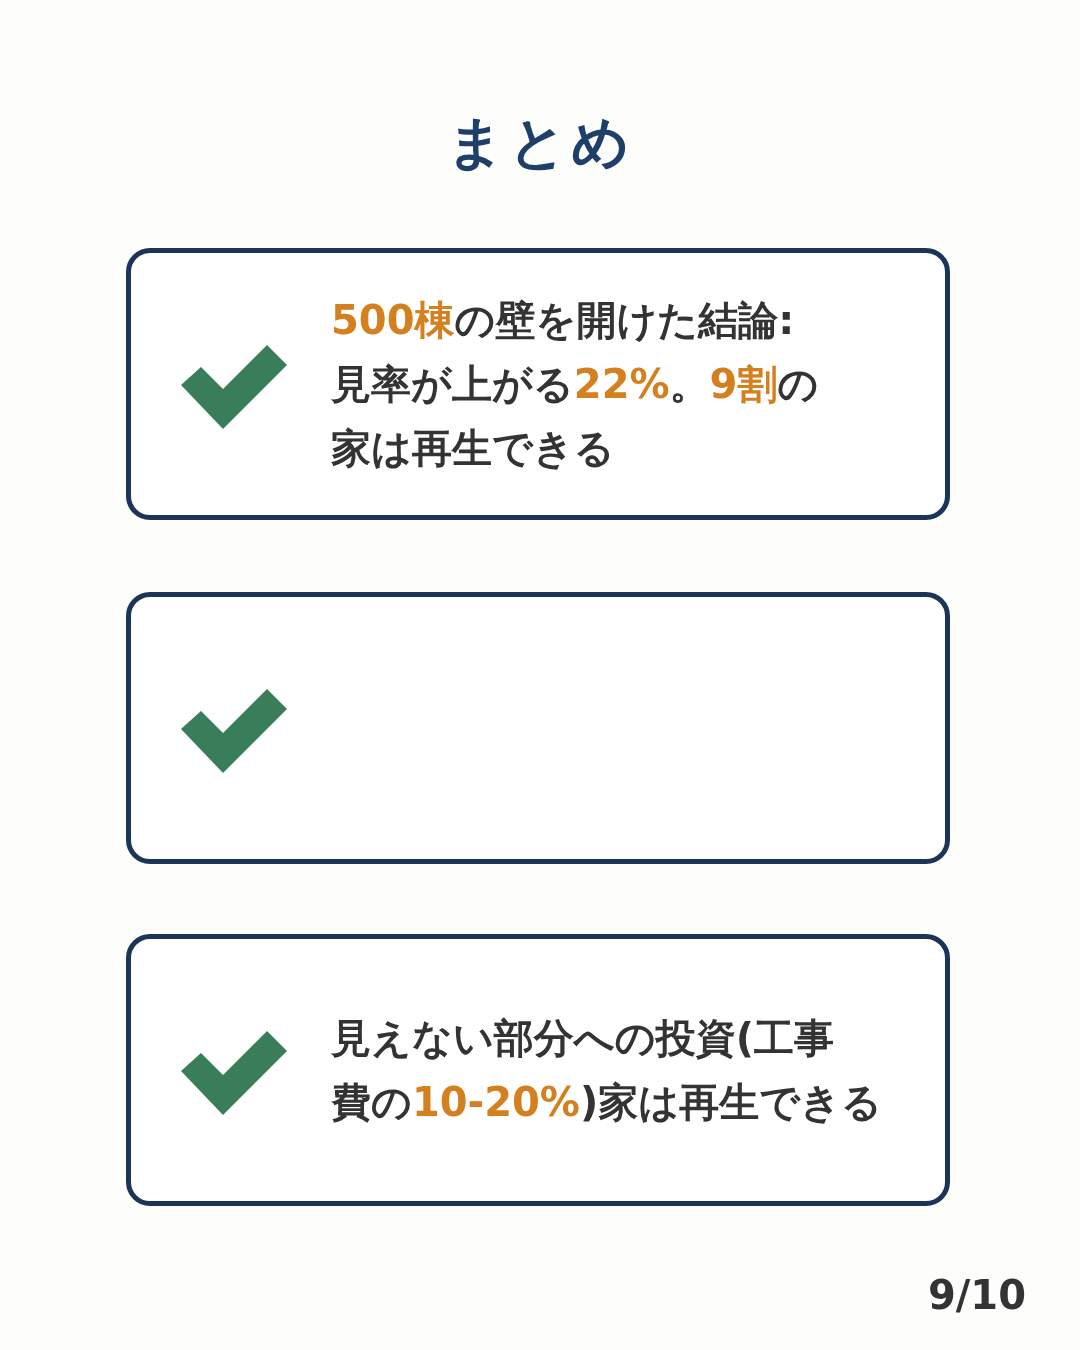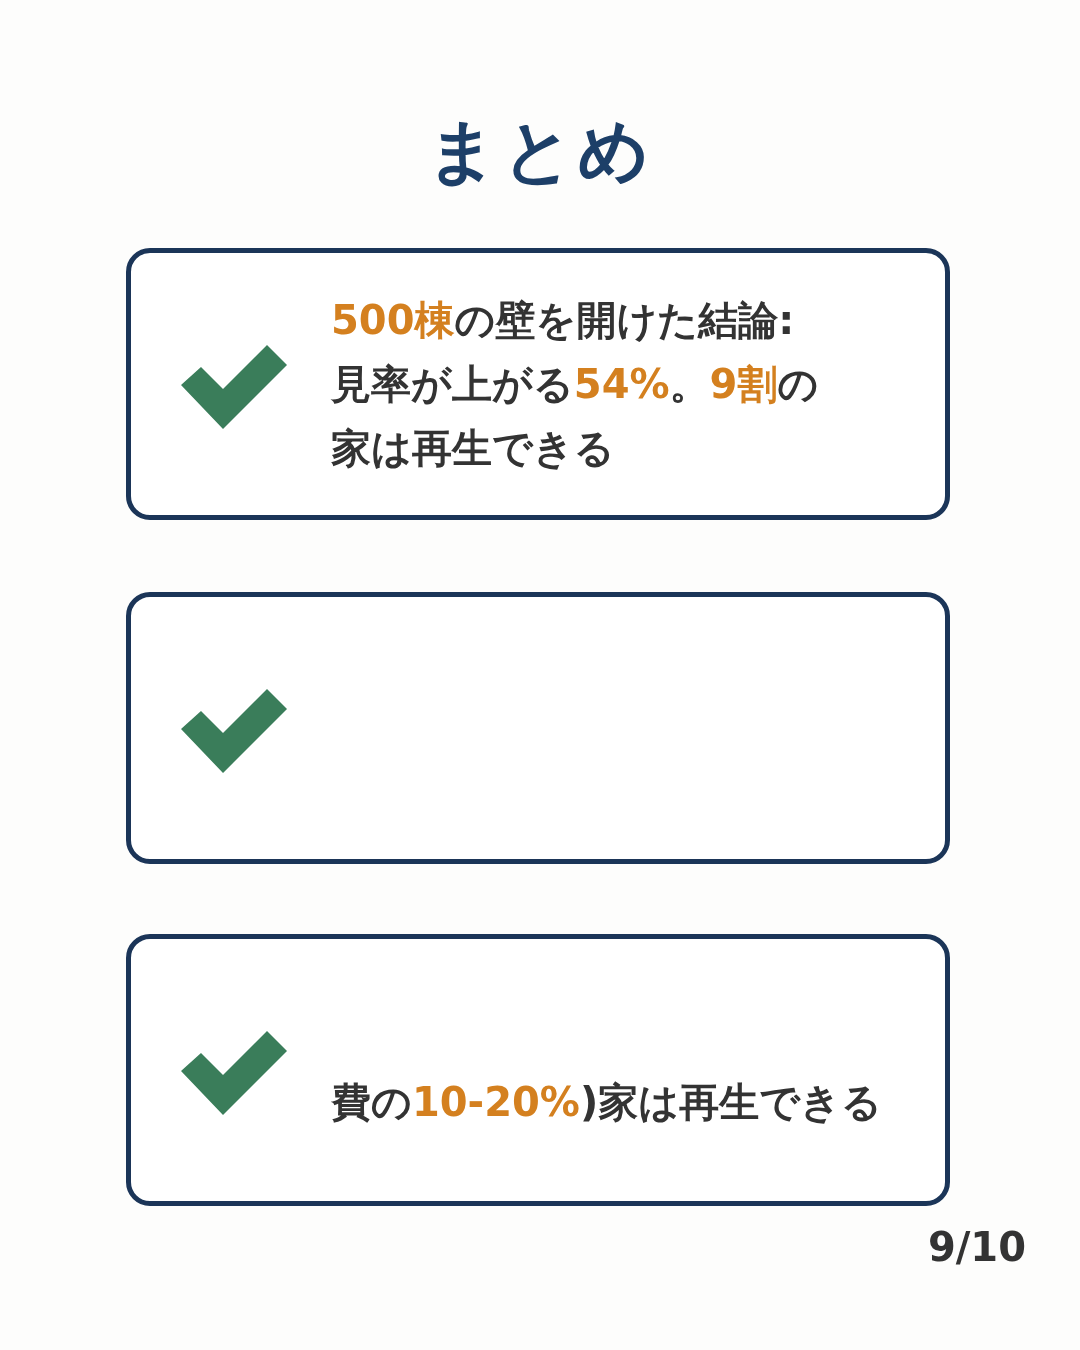--- a/index.html
+++ b/index.html
@@ -2,58 +2,58 @@
 <html><head>
 <meta charset="utf-8">
 <style>
   html, body { margin:0; padding:0; }
   body {
     width:1080px; height:1350px; background:#fdfdfc; position:relative; overflow:hidden;
     font-family:"DejaVu Sans", "Liberation Sans", sans-serif;
   }
   .title {
     position:absolute; top:105px; left:0; width:1080px; text-align:center;
-    font-size:70px; font-weight:bold; color:#1d3f68; letter-spacing:4px;
+    font-size:57px; font-weight:bold; color:#1d3f68; letter-spacing:4px;
   }
   .card {
     position:absolute; left:126px; width:824px; height:272px;
     box-sizing:border-box; border:5px solid #1b3558; border-radius:24px;
     background:#ffffff;
   }
   .check {
     position:absolute; left:48px; top:50%; transform:translateY(-50%);
     width:110px; height:90px;
   }
   .text {
     position:absolute; left:200px; top:50%; transform:translateY(-50%);
     width:600px; font-size:40px; font-weight:bold; color:#333333; line-height:64px;
   }
   .hl { color:#d4801f; }
   .page {
-    position:absolute; right:54px; top:1224px; font-size:40px; font-weight:bold; color:#333;
+    position:absolute; right:54px; top:1272px; font-size:40px; font-weight:bold; color:#333;
   }
 </style>
 </head>
 <body>
 
 <div class="title">まとめ</div>
 
 <div class="card" style="top:248px">
   <svg class="check" viewBox="0 0 110 90">
     <polygon points="2,46 22,28 44,50 88,6 108,26 44,90" fill="#3a7d5a"></polygon>
   </svg>
-  <div class="text"><span class="hl">500棟</span><span>の壁を開けた結論:</span><br><span>見率が上がる</span><span class="hl">54%</span><span>。</span><span class="hl">9割</span><span>の</span><br><span>家は再生できる</span></div>
+  <div class="text"><span class="hl">500棟</span><span>の壁を開けた結論:</span><br><span>見率が上がる</span><span class="hl">22%</span><span>。</span><span class="hl">9割</span><span>の</span><br><span>家は再生できる</span></div>
 </div>
 
 <div class="card" style="top:592px">
   <svg class="check" viewBox="0 0 110 90">
     <polygon points="2,46 22,28 44,50 88,6 108,26 44,90" fill="#3a7d5a"></polygon>
   </svg>
 </div>
 
 <div class="card" style="top:934px">
   <svg class="check" viewBox="0 0 110 90">
     <polygon points="2,46 22,28 44,50 88,6 108,26 44,90" fill="#3a7d5a"></polygon>
   </svg>
-  <div class="text"><br><span>費の</span><span class="hl">10-20%</span><span>)家は再生できる</span><br></div>
+  <div class="text"><span>見えない部分への投資(工事</span><br><span>費の</span><span class="hl">10-20%</span><span>)家は再生できる</span><br></div>
 </div>
 
 <div class="page">9/10</div>
 
 </body></html>

